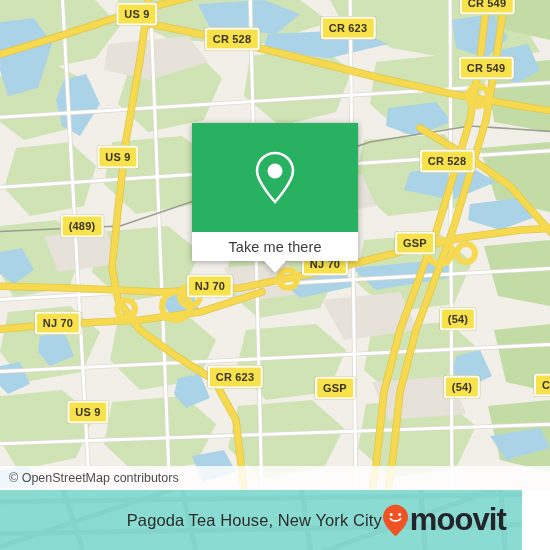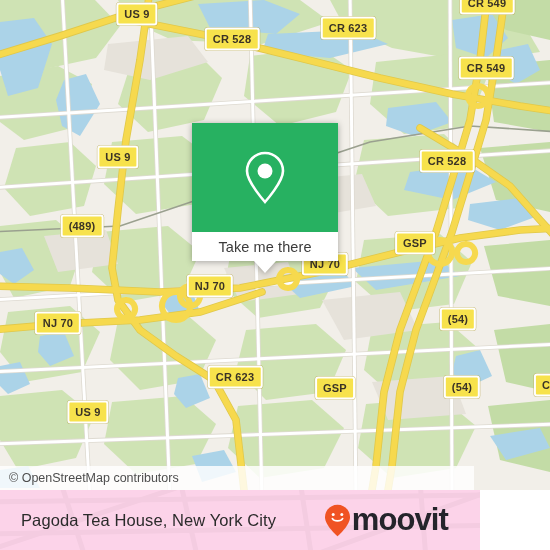--- a/index.html
+++ b/index.html
@@ -35,21 +35,21 @@
     white-space: nowrap;
     letter-spacing: 0.2px;
     box-shadow: 0 0 0 0.5px rgba(170,150,40,.55);
     transform: translate(-50%, -50%);
   }
 
   
   #popup {
     position: absolute;
     left: 192px; top: 123px;
-    width: 146px;
+    width: 166px;
     filter: drop-shadow(0 1px 3px rgba(0,0,0,0.32));
   }
   #popup-image {
     position: relative;
     height: 109px;
     background: #27b161;
     display: flex; align-items: center; justify-content: center;
   }
   #popup-pin { width: 46px; height: 56px; display: block; }
   #popup-footer {
@@ -70,53 +70,53 @@
     margin-left: -11px;
     border-left: 11px solid transparent;
     border-right: 11px solid transparent;
     border-top: 12px solid #ffffff;
   }
 
   
   #attribution {
     position: absolute;
     left: 0; top: 466px;
-    width: 474px; height: 24px;
+    width: 550px; height: 24px;
     background: rgba(255,255,255,0.82);
     display: flex; align-items: center;
   }
   #attribution-text {
     font-size: 12.5px;
     color: #4d4d4d;
     padding-left: 9px;
     font-family: "Liberation Sans", sans-serif;
   }
 
   
   #footer {
     position: absolute;
     left: 0; top: 490px;
-    width: 480px; height: 60px;
-    background: #f9a8d4;
-    display: flex; align-items: center; justify-content: space-between;
+    width: 522px; height: 60px;
+    background: #14b8a6;
+    display: flex; align-items: center; justify-content: flex-end;
     overflow: hidden;
   }
   #footer-bg { position: absolute; left: 0; top: 0; width: 550px; height: 60px; opacity: .5; }
   #footer-title {
     position: relative;
     font-size: 16.5px;
     color: #2b2b2b;
     padding-left: 21px;
     font-family: "Liberation Sans", sans-serif;
     letter-spacing: 0.1px;
   }
   #brand {
     position: relative;
     display: flex; align-items: center;
-    padding-right: 32px;
+    padding-right: 16px;
   }
   #brand-pin { width: 27px; height: 33px; display: block; }
   #brand-name {
     font-size: 31px;
     font-weight: bold;
     color: #24242b;
     letter-spacing: -0.9px;
     font-family: "Liberation Sans", sans-serif;
     margin-left: 1px;
   }

